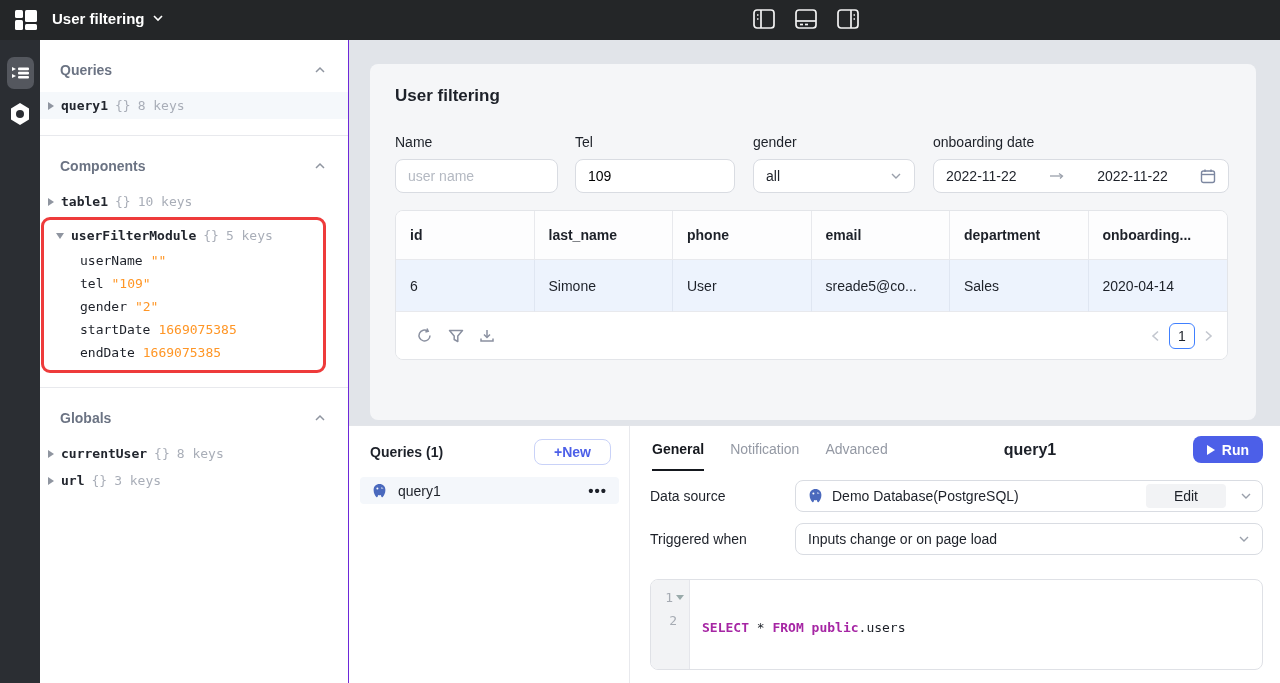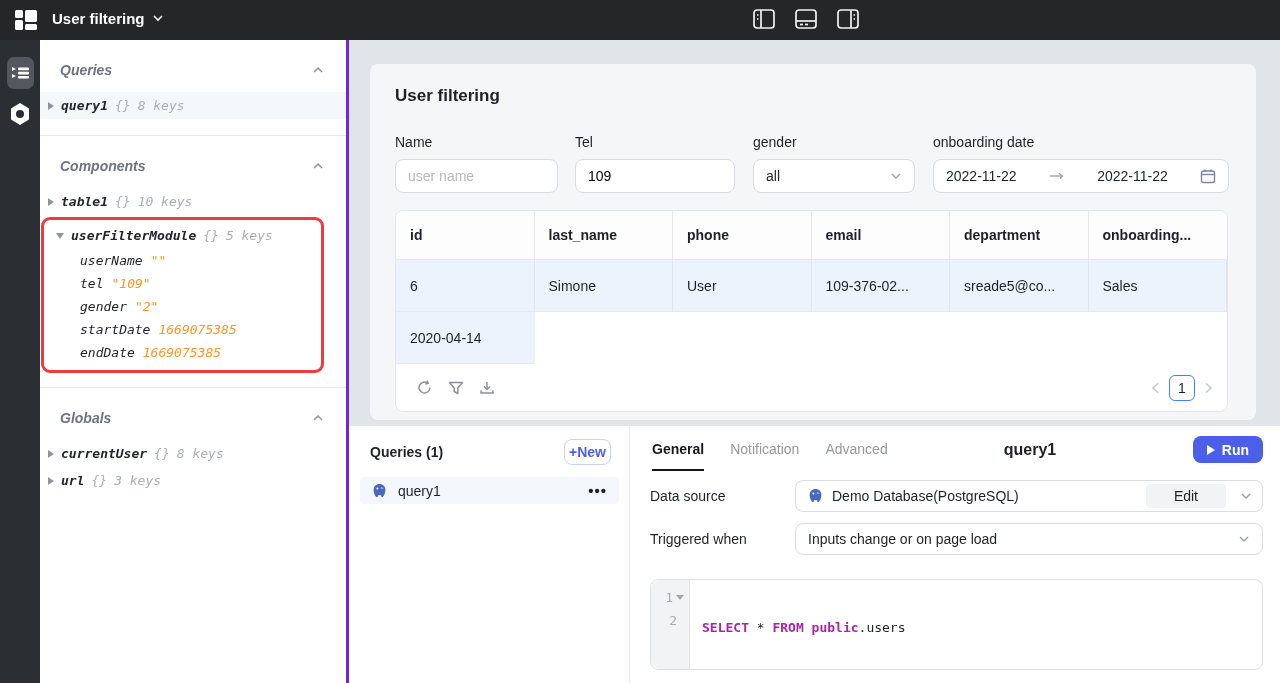--- a/index.html
+++ b/index.html
@@ -15,21 +15,21 @@
   .win-icons span { display:inline-block; cursor:pointer; }
 
   
   .rail { position:absolute; left:0; top:40px; width:40px; height:643px; background:#2b2e33; }
   .rail-chip { position:absolute; left:7px; top:17px; width:27px; height:32px; background:#54575e; border-radius:7px;
     display:flex; align-items:center; justify-content:center; }
   .rail-gear { position:absolute; left:9px; top:62px; }
 
   
   .tree-panel { position:absolute; left:40px; top:40px; width:309px; height:643px; background:#fff;
-    border-right:3px solid #6d28d9; font-size:13px;font-style:italic; }
+    border-right:1px solid #6d28d9; font-size:13px; }
   .tree-section { padding-top:22px; }
   .tree-section + .tree-section { border-top:1px solid #e8e9ed; }
   .sec-head { display:flex; align-items:center; justify-content:space-between; padding:0 22px 0 20px;
     color:#6b7383; font-size:14px; font-weight:700; margin-bottom:14px; }
   .mono { font-family:"DejaVu Sans Mono", monospace; }
   .tree-row { display:flex; align-items:center; gap:7px; height:27px; padding-left:8px; }
   .tree-row.sel { background:#f5f8fb; }
   .tri { width:0; height:0; border-top:4px solid transparent; border-bottom:4px solid transparent;
     border-left:6px solid #8f95a0; flex:0 0 auto; }
   .tri.down { border-left:4px solid transparent; border-right:4px solid transparent;
@@ -69,21 +69,21 @@
   .pg-num { width:26px; height:26px; border:1.5px solid #4080ff; border-radius:6px; background:#fff;
     display:flex; align-items:center; justify-content:center; font-size:14px; cursor:pointer; }
   .pg-arrow { cursor:pointer; display:inline-flex; }
 
   
   .bottom { position:absolute; left:349px; top:425px; width:931px; height:258px; background:#fff; border-top:1px solid #e3e5e9; }
   .qlist { position:absolute; left:0; top:0; width:281px; height:258px; border-right:1px solid #e8e9ed; }
   .qlist-head { display:flex; align-items:center; justify-content:space-between; padding:13px 18px 0 21px; }
   .qlist-title { font-size:14px; font-weight:600; }
   .new-btn { border:1px solid #c9d2f8; color:#4c5fe8; background:#fff; border-radius:8px;
-    font-size:14px; font-weight:600; padding:4px 4px; cursor:pointer; }
+    font-size:14px; font-weight:600; padding:4px 19px; cursor:pointer; }
   .qitem { margin:12px 10px 0 11px; height:27px; background:#f4f7fb; border-radius:4px;
     display:flex; align-items:center; padding:0 12px; gap:11px; cursor:pointer; }
   .qitem .nm { font-size:14px; flex:1; }
   .more { letter-spacing:1px; font-weight:700; font-size:15px; cursor:pointer; }
 
   .qeditor { position:absolute; left:281px; top:0; right:0; height:258px; }
   .tabs { position:absolute; left:22px; top:15px; display:flex; gap:26px; font-size:14px; }
   .tab { color:#9499a4; cursor:pointer; padding-bottom:12px; }
   .tab.active { color:#15181e; font-weight:600; border-bottom:2px solid #15181e; }
   .qname { position:absolute; left:345px; top:15px; width:110px; text-align:center; font-size:16px; font-weight:600; }
@@ -315,21 +315,20 @@
         <div>last_name</div>
         <div>phone</div>
         <div>email</div>
         <div>department</div>
         <div>onboarding...</div>
       </div>
       <div class="trow">
         <div>6</div>
         <div>Simone</div>
         <div>User</div>
-        <div>109-376-02...</div>
         <div>sreade5@co...</div>
         <div>Sales</div>
         <div>2020-04-14</div>
       </div>
       <div class="tfoot">
         <div class="tool-icons">
           <span>
             <svg width="17" height="17" viewBox="0 0 17 17">
                 <path d="M14 8.5a5.5 5.5 0 1 1-2.2-4.4" fill="none" stroke="#8a90a0" stroke-width="1.5"></path>
                 <polyline points="11,1.5 12.2,4.2 9.4,5" fill="none" stroke="#8a90a0" stroke-width="1.5"></polyline>

